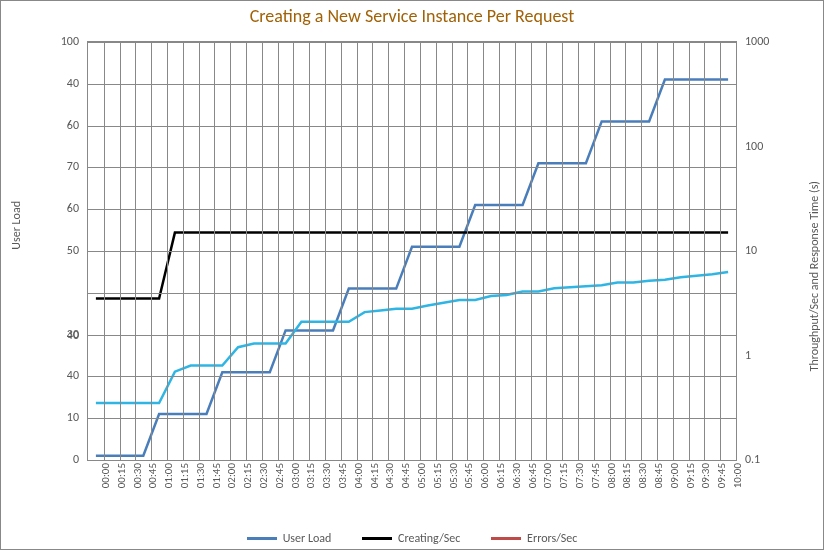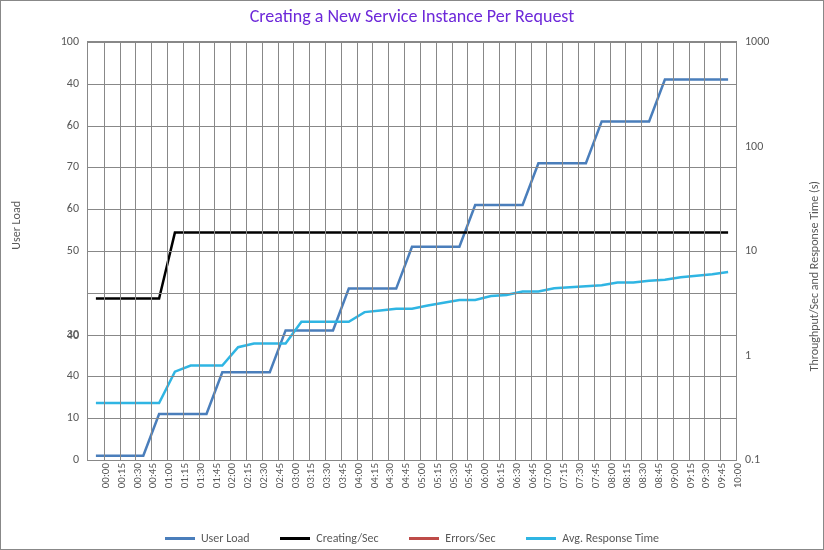--- a/index.html
+++ b/index.html
@@ -1,17 +1,17 @@
 <!DOCTYPE html>
 <html><head>
 <meta charset="utf-8">
 <style>
   html,body{margin:0;padding:0;background:#fff;font-family:"Calibri","Segoe UI",Arial,sans-serif;font-size:12px;color:#595959;}
   .chart-wrap{width:824px;height:550px;position:relative;box-sizing:border-box;border:1px solid #888;}
-  .title{position:absolute;left:0;right:0;top:4px;text-align:center;font-size:18px;color:#6d28d9;font-weight:400;}
+  .title{position:absolute;left:0;right:0;top:4px;text-align:center;font-size:18px;color:#a16207;font-weight:400;}
   .plot{position:absolute;left:86px;top:40px;width:650px;height:420px;border:1px solid #888;box-sizing:border-box;}
   .hgrid,.vgrid{position:absolute;background:#888;pointer-events:none;}
   .hgrid{left:0;right:0;height:1px;}
   .vgrid{top:0;bottom:0;width:1px;}
   .y1-label,.y2-label{position:absolute;writing-mode:vertical-rl;transform:rotate(180deg);font-size:12px;color:#595959;}
   .y1-label{left:8px;top:200px;}
   .y2-label{right:2px;top:180px;}
   .y1-ticks{position:absolute;left:46px;top:40px;height:420px;width:36px;}
   .y1-tick{position:absolute;right:4px;transform:translateY(-50%);text-align:right;width:36px;}
   .y2-ticks{position:absolute;left:740px;top:40px;height:420px;width:44px;}
@@ -162,18 +162,14 @@
       <span>User Load</span>
     </span>
     <span class="item">
       <span class="swatch" style="background:#000000"></span>
       <span>Creating/Sec</span>
     </span>
     <span class="item">
       <span class="swatch" style="background:#BE4B48"></span>
       <span>Errors/Sec</span>
     </span>
-    <span class="item">
-      <span class="swatch" style="background:#2FB5E3"></span>
-      <span>Avg. Response Time</span>
-    </span>
   </div>
 </div>
 
 </body></html>

